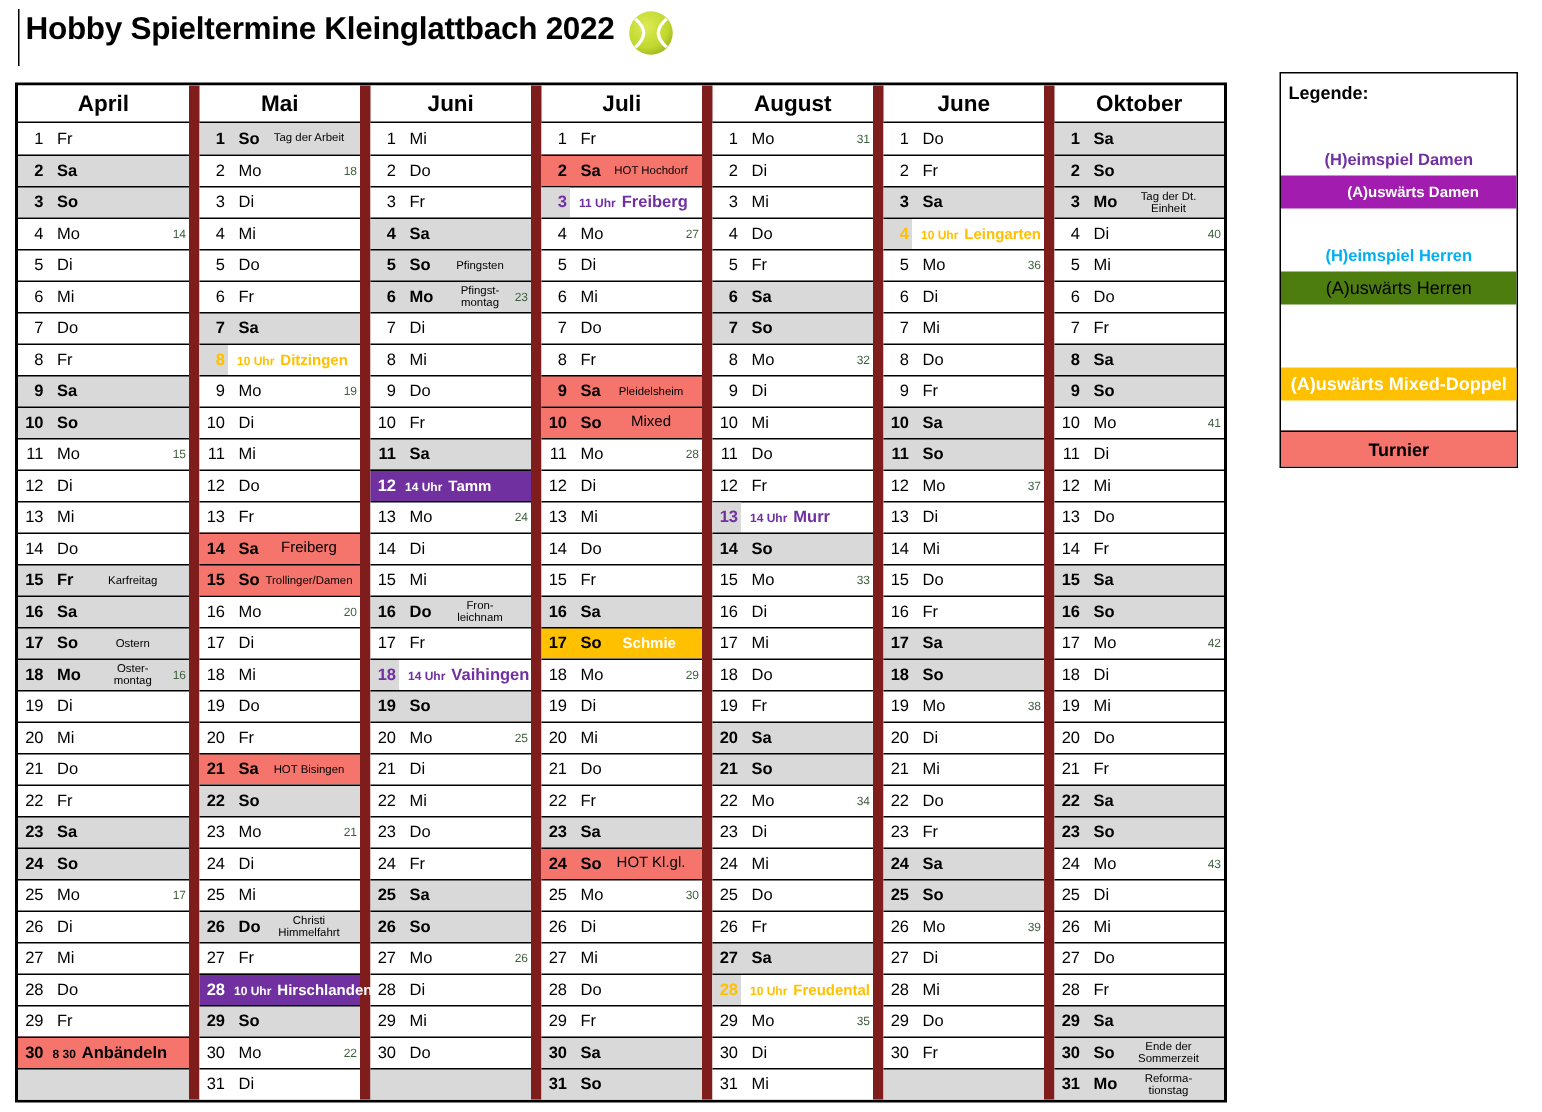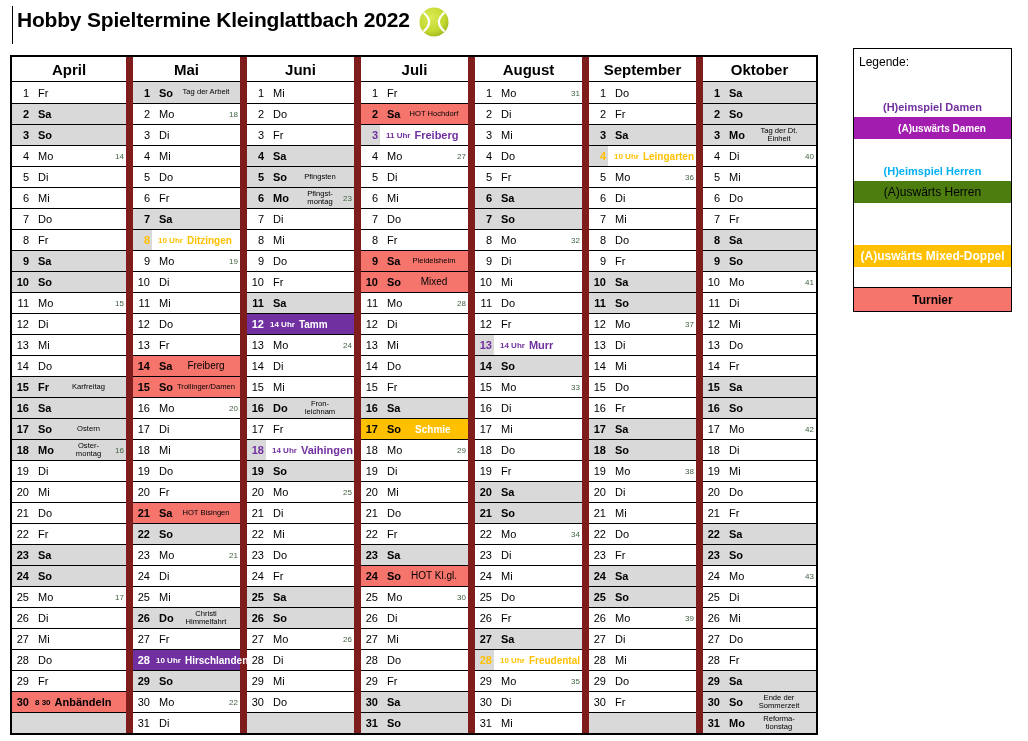--- a/index.html
+++ b/index.html
@@ -39,21 +39,21 @@
   .t-am .dn,.t-am .dow{font-weight:bold;}
   .t-am .event{color:#fff;font-size:10px;margin-left:14px;}
   .t-hd .dn,.t-hm .dn{background:#d9d9d9;align-self:stretch;display:flex;align-items:center;justify-content:flex-end;width:19px;padding-right:2px;box-sizing:border-box;font-weight:bold;}
   .t-hd .dn,.t-hd .time,.t-hd .event{color:#7030a0;}
   .t-hd .event{font-size:11px;}
   .t-hm .dn,.t-hm .time,.t-hm .event{color:#ffc000;}
   .t-hm .event{font-size:10px;}
 
   
   .legend{position:absolute;left:853px;top:48px;width:159px;height:264px;border:1px solid #000;box-sizing:border-box;background:#fff;}
-  .legend-heading{position:absolute;left:5px;top:6px;font-size:12px;font-weight:normal;}
+  .legend-heading{position:absolute;left:5px;top:6px;font-size:12px;font-weight:bold;}
   .lg-item{position:absolute;left:0;right:0;display:flex;align-items:center;justify-content:center;font-size:11px;font-weight:bold;height:16px;}
   .lg-text-damen{top:50px;color:#7030a0;}
   .lg-bar-damen{top:68px;height:22px;background:#a21caf;color:#fff;font-size:10px;padding-left:19px;}
   .lg-text-herren{top:114px;color:#00b0f0;}
   .lg-bar-herren{top:132px;height:22px;background:#4d7c0f;color:#000;font-weight:normal;font-size:12px;}
   .lg-text-mixed{top:178px;color:#ffc000;margin-top:16px;}
   .lg-bar-mixed{top:196px;height:22px;background:#ffc000;color:#fff;font-size:12px;}
   .lg-bar-turnier{top:238px;height:24px;background:#f5756d;color:#000;border-top:1px solid #000;box-sizing:border-box;font-size:12px;}
 </style>
 </head>
@@ -750,21 +750,21 @@
       <div class="day">
         <span class="dn">30</span>
         <span class="dow">Di</span>
       </div>
       <div class="day">
         <span class="dn">31</span>
         <span class="dow">Mi</span>
       </div>
     </div>
     <div class="month-col">
-      <div class="month-header">September</div>
+      <div class="month-header">June</div>
       <div class="day">
         <span class="dn">1</span>
         <span class="dow">Do</span>
       </div>
       <div class="day">
         <span class="dn">2</span>
         <span class="dow">Fr</span>
       </div>
       <div class="day t-we">
         <span class="dn">3</span>

